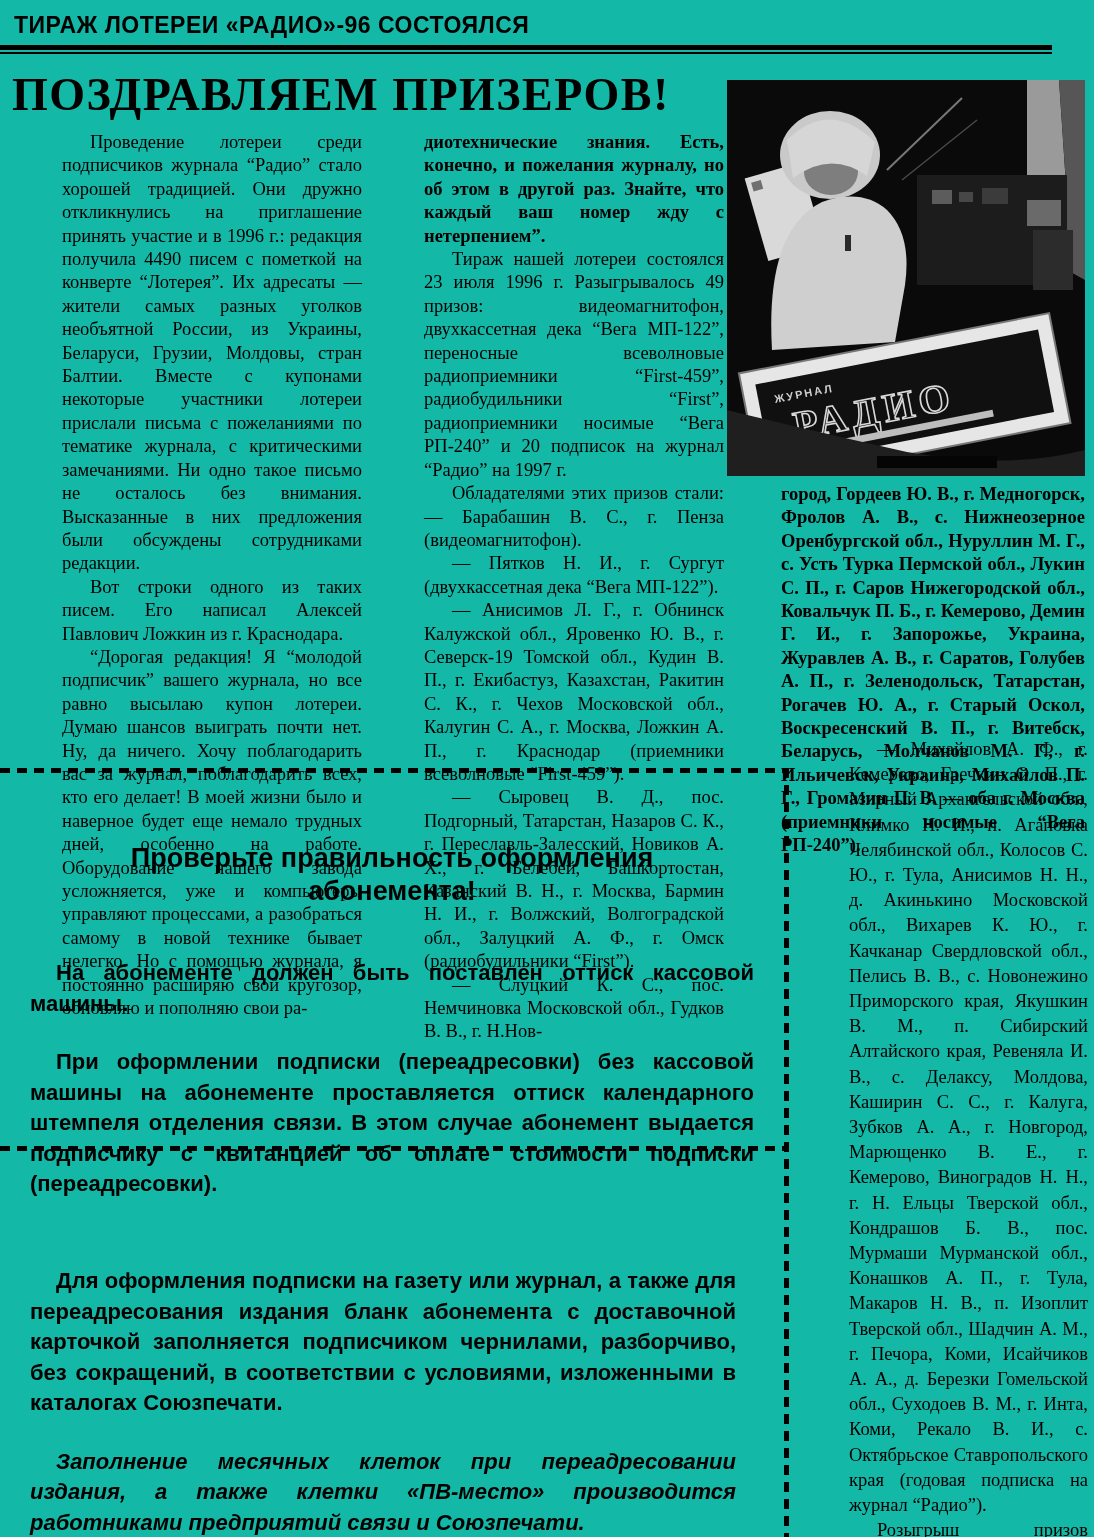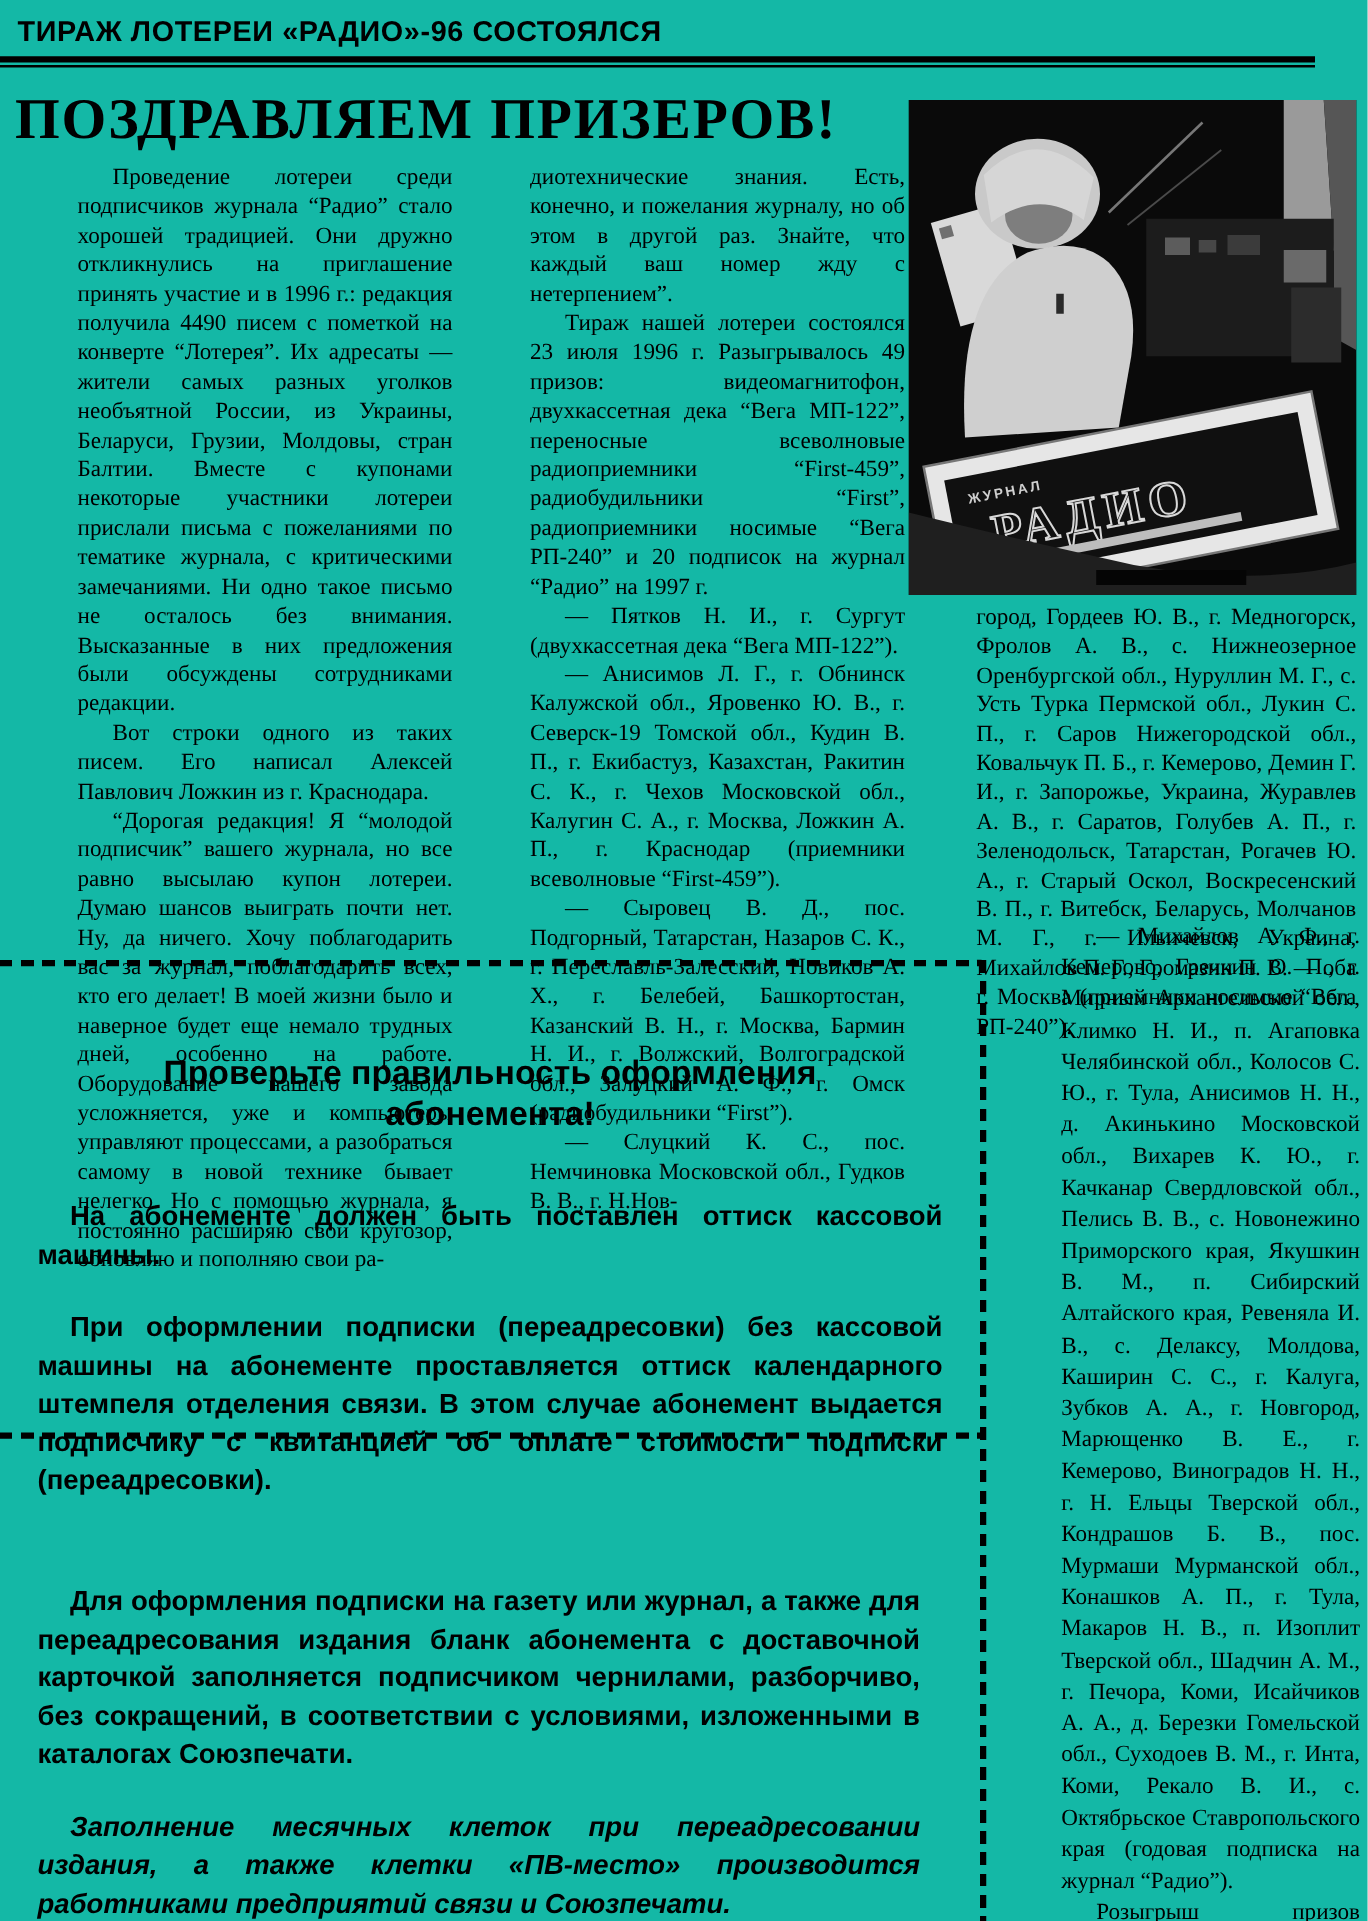--- a/index.html
+++ b/index.html
@@ -28,21 +28,21 @@
   .col { position:absolute; }
   .col1 { left:14px;  top:131px; width:348px; }
   .col2 { left:376px; top:131px; width:348px; }
   .col3a { left:733px; top:483px; width:352px; }
   .col3b { left:801px; top:737px; width:287px; }
   p.body {
     font-size:18.5px; line-height:23.4px;
     text-align:justify; text-indent:28px;margin-left:48px;
   }
   .col3b p.body { line-height:25.2px; }
-  p.body.noindent { text-indent:0; }
+  p.body.noindent { text-indent:0;font-weight:bold; }
   
   .photo {
     position:absolute; left:727px; top:80px; width:358px; height:396px;
     background:#000;
   }
   .photo svg { display:block; width:100%; height:100%; }
   
   .dash-h, .dash-v { position:absolute; }
   .dash-h {
     height:5px;
@@ -84,20 +84,21 @@
 
   <div class="col col1">
     <p class="body">Проведение лотереи среди подписчиков журнала “Радио” стало хорошей традицией. Они дружно откликнулись на приглашение принять участие и в 1996 г.: редакция получила 4490 писем с пометкой на конверте “Лотерея”. Их адресаты — жители самых разных уголков необъятной России, из Украины, Беларуси, Грузии, Молдовы, стран Балтии. Вместе с купонами некоторые участники лотереи прислали письма с пожеланиями по тематике журнала, с критическими замечаниями. Ни одно такое письмо не осталось без внимания. Высказанные в них предложения были обсуждены сотрудниками редакции.</p>
     <p class="body">Вот строки одного из таких писем. Его написал Алексей Павлович Ложкин из г. Краснодара.</p>
     <p class="body">“Дорогая редакция! Я “молодой подписчик” вашего журнала, но все равно высылаю купон лотереи. Думаю шансов выиграть почти нет. Ну, да ничего. Хочу поблагодарить вас за журнал, поблагодарить всех, кто  его делает! В моей жизни было и наверное будет еще немало трудных дней, особенно на работе. Оборудование нашего завода усложняется, уже и компьютеры управляют процессами, а разобраться самому в новой технике бывает нелегко. Но с помощью журнала, я постоянно расширяю свой кругозор, обновляю и пополняю свои ра-</p>
   </div>
 
   <div class="col col2">
     <p class="body noindent">диотехнические знания. Есть, конечно, и пожелания журналу, но об этом в другой раз. Знайте, что каждый ваш номер жду с нетерпением”.</p>
     <p class="body">Тираж нашей лотереи состоялся 23 июля 1996 г. Разыгрывалось 49 призов: видеомагнитофон, двухкассетная дека “Вега МП-122”, переносные всеволновые радиоприемники “First-459”, радиобудильники “First”, радиоприемники носимые “Вега РП-240” и 20 подписок на журнал “Радио” на 1997 г.</p>
+    <p class="body">Обладателями этих призов стали: — Барабашин В. С., г. Пенза (видеомагнитофон).</p>
     <p class="body">— Пятков Н. И., г. Сургут (двухкассетная дека “Вега МП-122”).</p>
     <p class="body">— Анисимов Л. Г., г. Обнинск Калужской обл., Яровенко Ю. В., г. Северск-19 Томской обл., Кудин В. П., г. Екибастуз, Казахстан, Ракитин С. К., г. Чехов Московской обл., Калугин С. А., г. Москва, Ложкин А. П., г. Краснодар (приемники всеволновые “First-459”).</p>
     <p class="body">— Сыровец В. Д., пос. Подгорный, Татарстан, Назаров С. К., г. Переславль-Залесский, Новиков А. Х., г. Белебей, Башкортостан, Казанский В. Н., г. Москва, Бармин Н. И., г. Волжский, Волгоградской обл., Залуцкий А. Ф., г. Омск (радиобудильники “First”).</p>
     <p class="body">— Слуцкий К. С., пос. Немчиновка Московской обл., Гудков В. В., г. Н.Нов-</p>
   </div>
 
   <div class="photo">
     <svg viewBox="0 0 358 396">
       <rect x="0" y="0" width="358" height="396" fill="#0a0a0a"></rect>
 

